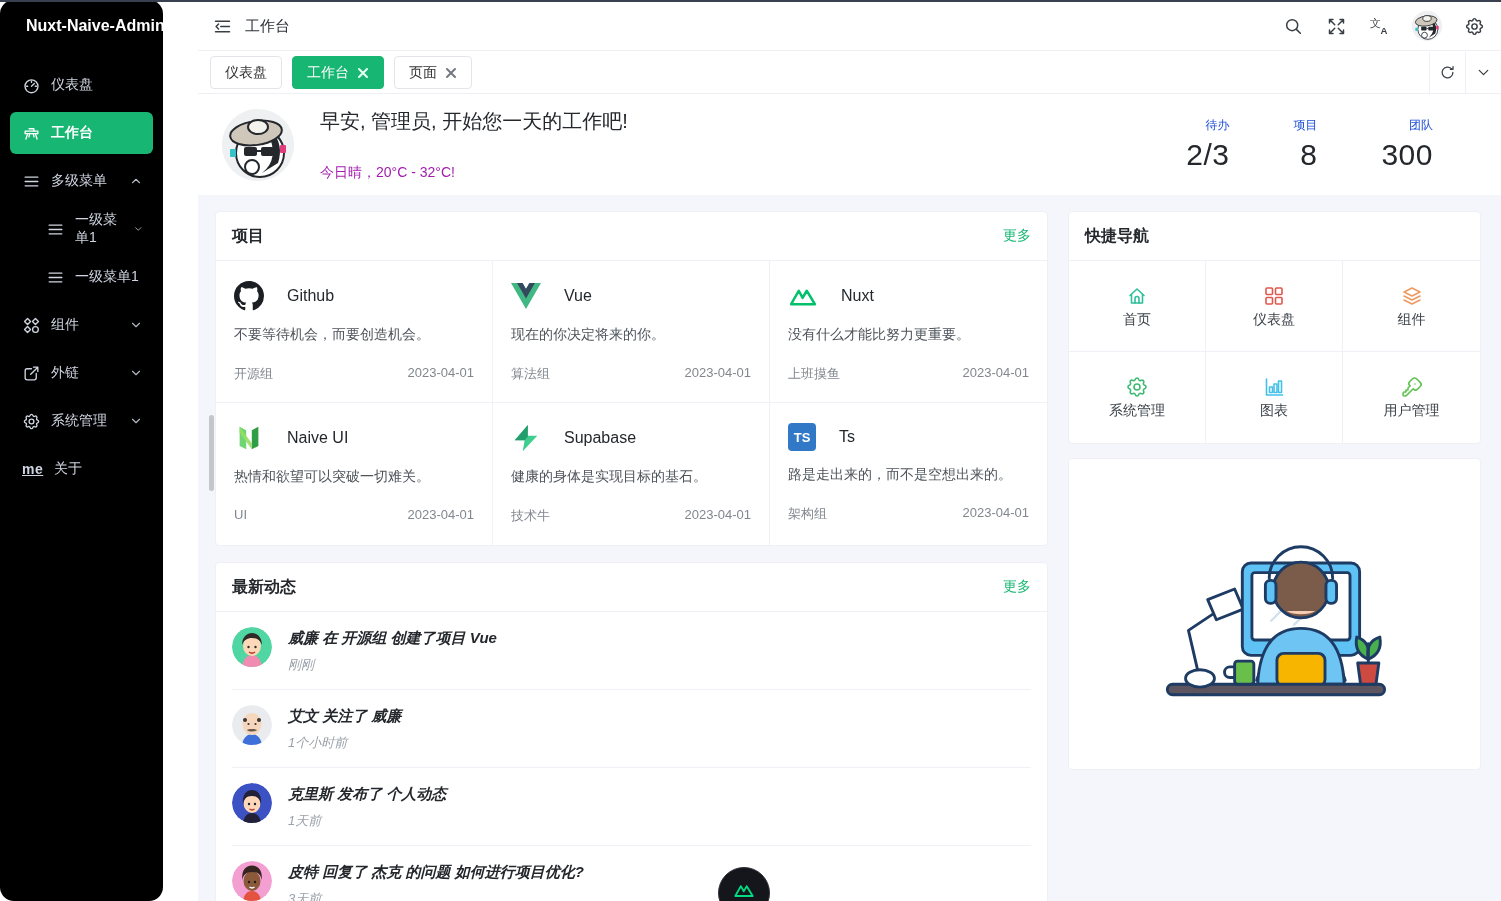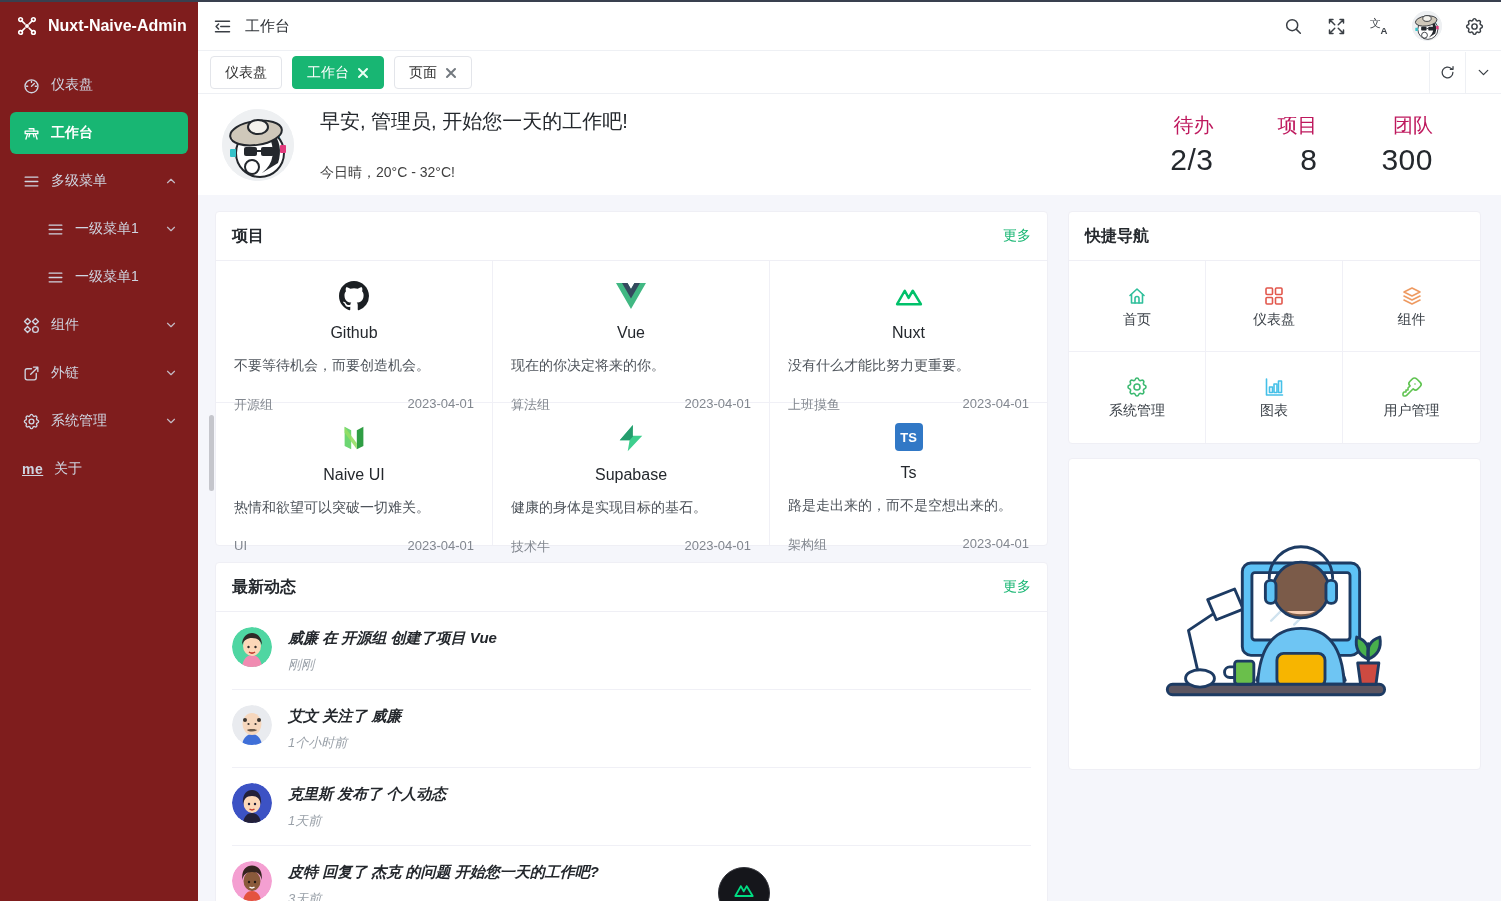--- a/index.html
+++ b/index.html
@@ -2,21 +2,21 @@
 <html><head>
 <meta charset="utf-8">
 <style>
   * { margin:0; padding:0; box-sizing:border-box; }
   html,body { width:1501px; height:901px; overflow:hidden; }
   body { font-family:"Liberation Sans","DejaVu Sans",sans-serif; background:#fff; color:#1f2329; }
   .app { position:relative; width:1501px; height:901px; overflow:hidden; }
   .top-strip { position:absolute; top:0; left:0; right:0; height:2px; background:#39404f; z-index:40; }
 
   
-  .sidebar { position:absolute; left:0; top:0; width:198px; height:901px; background:#7f1d1d; z-index:30; }
+  .sidebar { position:absolute; left:0; top:0; width:163px; height:901px; background:#000000; z-index:30;border-radius:14px; }
   .logo-row { display:flex; align-items:center; gap:10px; height:52px; padding-left:16px; color:#fff; font-size:16px; font-weight:600; white-space:nowrap; }
   .menu { padding-top:6px; }
   .side-item { height:42px; margin:6px 10px; display:flex; align-items:center; gap:10px; padding:0 10px 0 12px; border-radius:6px; color:#cfd5e1; font-size:14px; cursor:pointer; }
   .side-item.active { background:#18b673; color:#fff; font-weight:600; }
   .side-item.sub { padding-left:36px; }
   .side-item .sicon { flex:0 0 auto; width:19px; height:19px; stroke:currentColor; fill:none; stroke-width:1.7; stroke-linecap:round; stroke-linejoin:round; }
   .side-item .me-txt { font-size:14px; font-weight:700; letter-spacing:0.5px; width:22px;text-decoration:underline; }
   .chev { margin-left:auto; width:14px; height:14px; stroke:currentColor; fill:none; stroke-width:2; stroke-linecap:round; stroke-linejoin:round; opacity:.85; }
 
   
@@ -36,40 +36,40 @@
   .tab-actions { margin-left:auto; display:flex; height:100%; }
   .tab-action { width:36px; height:100%; display:flex; align-items:center; justify-content:center; border-left:1px solid #eef0f4; cursor:pointer; }
   .tab-action svg { width:17px; height:17px; stroke:#3a3f45; fill:none; stroke-width:1.8; stroke-linecap:round; stroke-linejoin:round; }
 
   
   .main { position:absolute; left:198px; top:94px; right:0; bottom:0; background:#f5f6fb; overflow:hidden; }
   .greet-band { background:#fff; height:101px; display:flex; align-items:center; padding:0 28px 0 24px; }
   .avatar-lg { width:72px; height:72px; border-radius:50%; overflow:hidden; background:#eceff2; flex:0 0 auto; }
   .greet-texts { margin-left:26px; }
   .greet-title { font-size:20px; color:#24282d; font-weight:500; }
-  .greet-sub { font-size:14px; color:#404040; margin-top:29px; }
+  .greet-sub { font-size:14px; color:#a21caf; margin-top:29px; }
   .stats { margin-left:auto; display:flex; gap:64px; margin-right:40px; }
   .stat { text-align:right; }
-  .stat-label { font-size:20px; color:#be185d; }
+  .stat-label { font-size:12px; color:#1d4ed8; }
   .stat-value { font-size:30px; color:#24282d; margin-top:4px; letter-spacing:.5px; }
 
   .content { display:flex; gap:20px; padding:16px 20px 0 17px; }
   .col-left { width:833px; flex:0 0 auto; }
   .col-right { width:413px; flex:0 0 auto; }
   .card { background:#fff; border:1px solid #efeff5; border-radius:4px; }
   .card-head { height:49px; display:flex; align-items:center; justify-content:space-between; padding:0 16px; border-bottom:1px solid #efeff5; }
   .card-title { font-size:16px; font-weight:700; color:#24282d; }
   .more-link { font-size:14px; color:#18b673; cursor:pointer; }
 
   
   .proj-grid { display:grid; grid-template-columns:repeat(3,1fr); }
   .proj-cell { height:142px; padding:20px 18px 16px 18px; border-right:1px solid #f0f0f6; cursor:pointer; }
   .proj-cell:nth-child(3n) { border-right:none; }
   .proj-cell:nth-child(-n+3) { border-bottom:1px solid #f0f0f6; }
-  .proj-head { display:flex; align-items:center; gap:13px;flex-direction:column; }
+  .proj-head { display:flex; align-items:center; gap:23px; }
   .proj-icon { width:30px; height:30px; display:flex; align-items:center; justify-content:center; flex:0 0 auto; }
   .proj-icon svg { width:30px; height:30px; }
   .proj-name { font-size:16px; color:#24282d; }
   .ts-box { width:28px; height:28px; border-radius:4px; background:#3178c6; color:#fff; font-weight:700; font-size:13px; display:flex; align-items:center; justify-content:center; }
   .proj-desc { margin-top:15px; font-size:14px; color:#4e545b; white-space:nowrap; overflow:hidden; text-overflow:ellipsis; }
   .proj-foot { margin-top:21px; display:flex; justify-content:space-between; font-size:13px; color:#82878f; }
 
   
   .qn-grid { display:grid; grid-template-columns:repeat(3,1fr); }
   .qn-cell { height:91px; display:flex; flex-direction:column; align-items:center; justify-content:center; gap:3px; border-right:1px solid #f0f0f6; cursor:pointer; }
@@ -478,21 +478,21 @@
                     <circle cx="20" cy="20" r="20" fill="#f49fd1"></circle>
                     <path d="M11 40c1-7 4.5-10 9-10s8 3 9 10z" fill="#e4533f"></path>
                     <ellipse cx="20" cy="20" rx="8.5" ry="10" fill="#8a5a3b"></ellipse>
                     <path d="M10.5 19c-1.5-9 3-14.5 9.5-14.5S31 10 29.5 19c-.5-5-3.5-8-9.5-8s-9 3-9.5 8z" fill="#35241f"></path>
                     <circle cx="17" cy="21" r="1.2" fill="#241a15"></circle>
                     <circle cx="23" cy="21" r="1.2" fill="#241a15"></circle>
                     <path d="M17.5 26c1.6 1.2 3.4 1.2 5 0" stroke="#fff" stroke-width="1.4" fill="none"></path>
                   </svg>
               </span>
               <div>
-                <div class="act-title">皮特 回复了 杰克 的问题 开始您一天的工作吧?</div>
+                <div class="act-title">皮特 回复了 杰克 的问题 如何进行项目优化?</div>
                 <div class="act-time">3天前</div>
               </div>
             </div>
 
           </div>
         </section>
       </div>
 
       <div class="col-right">
 

